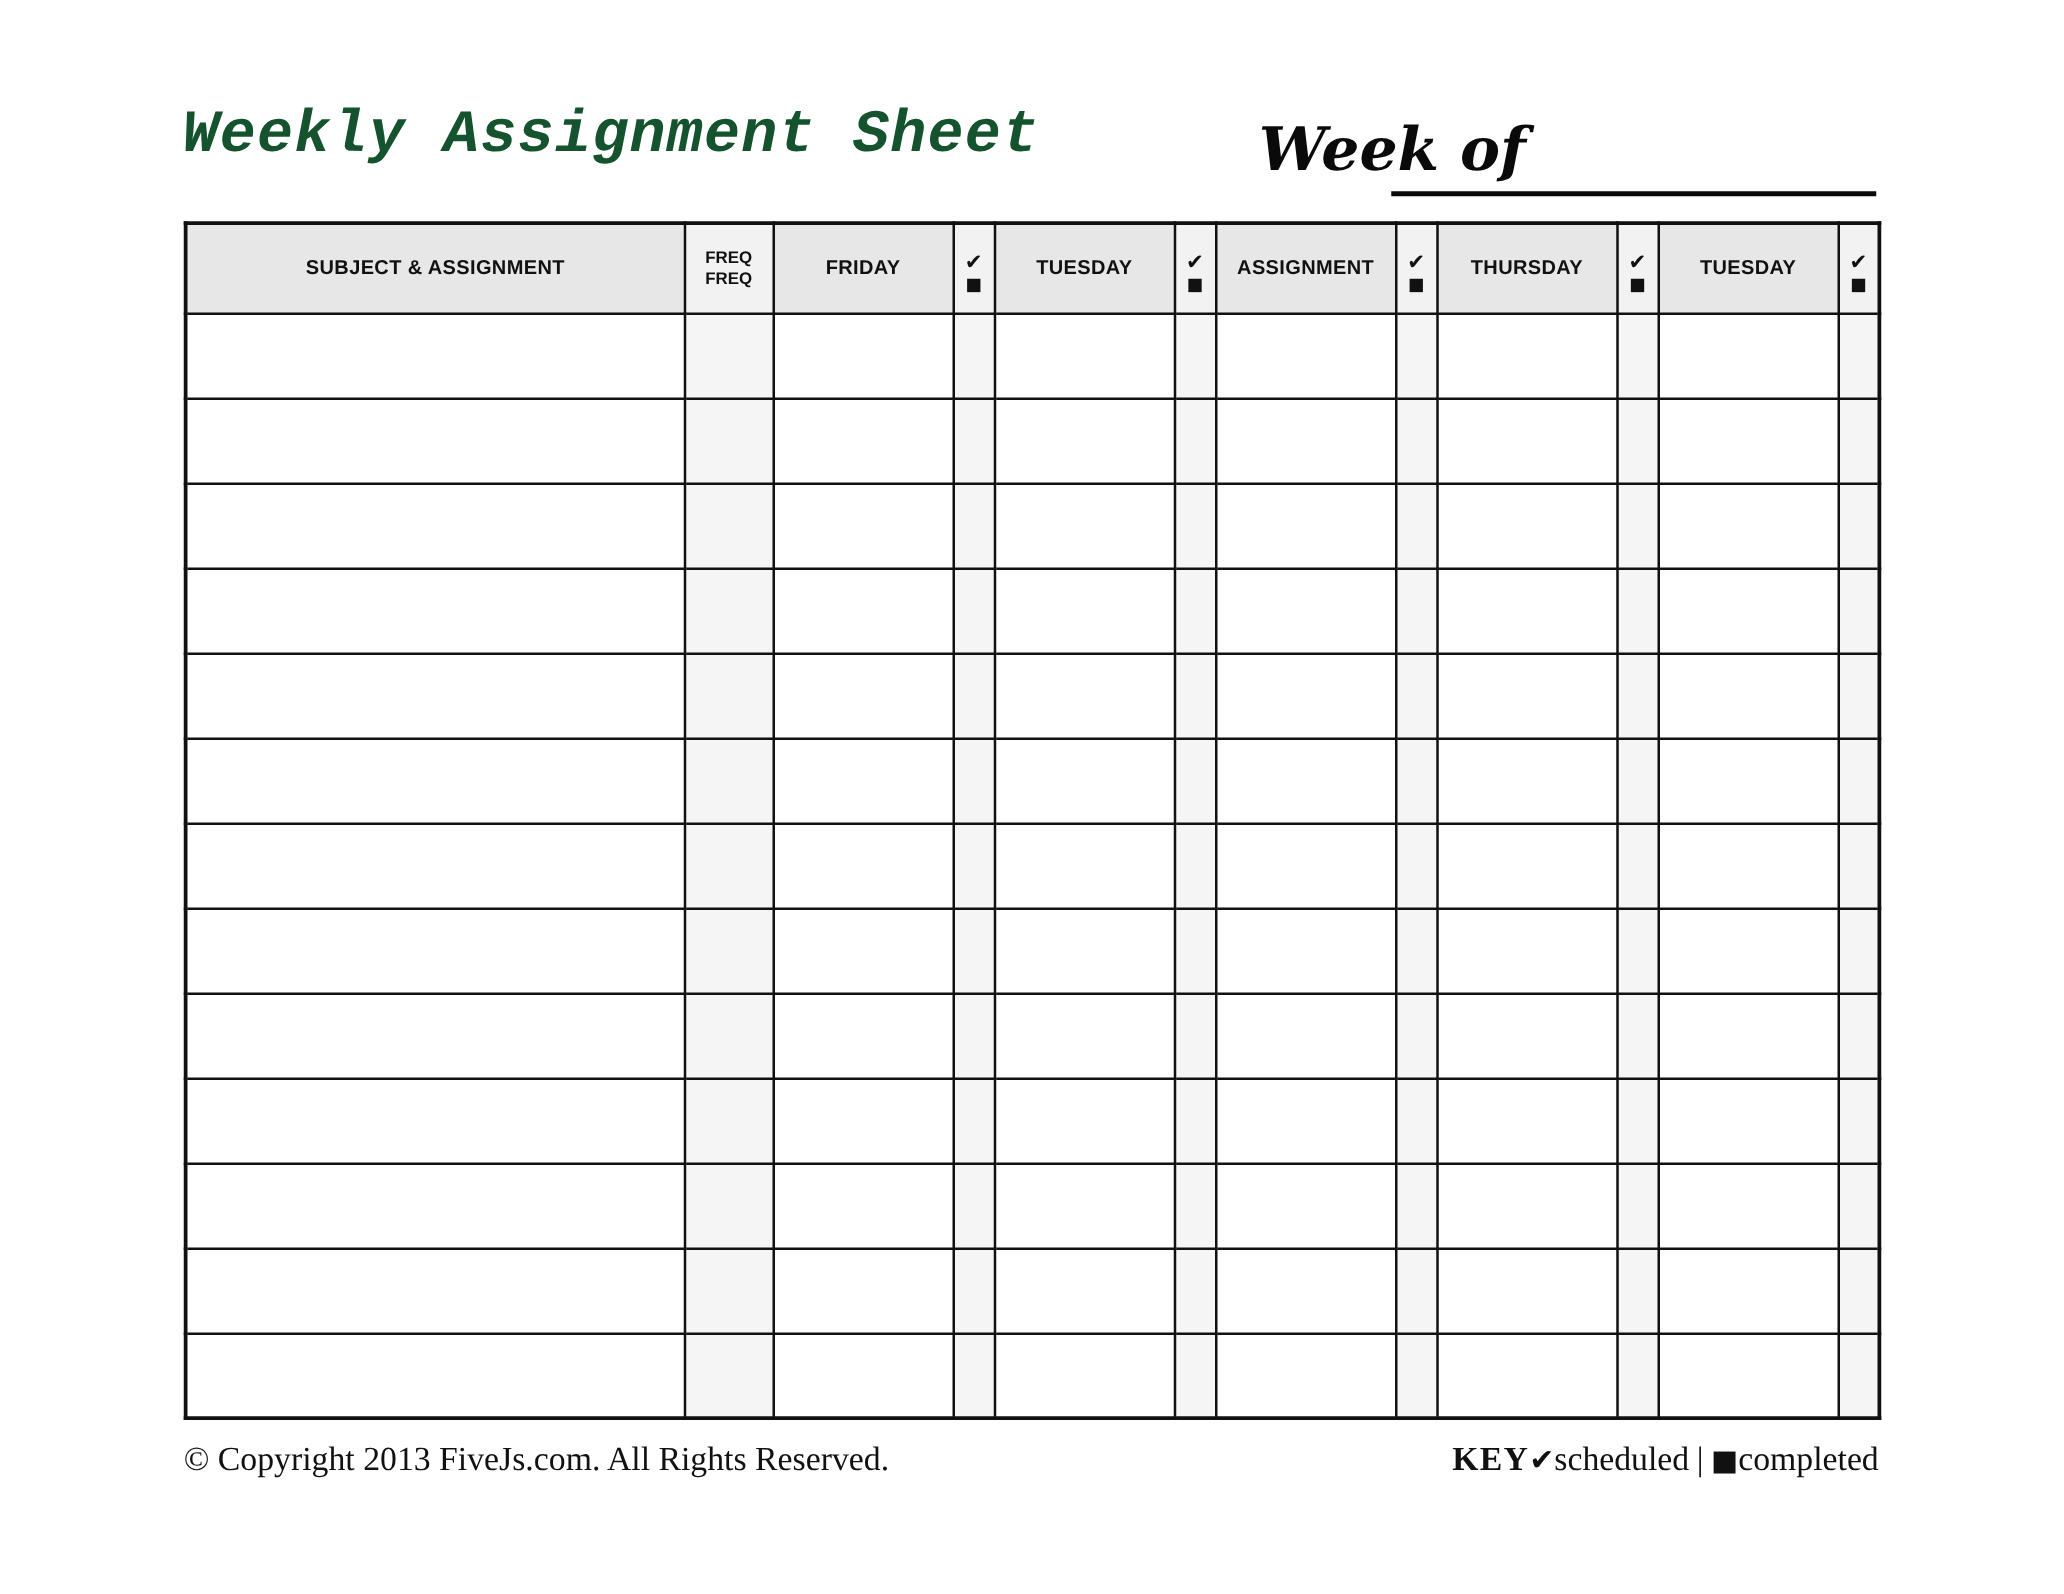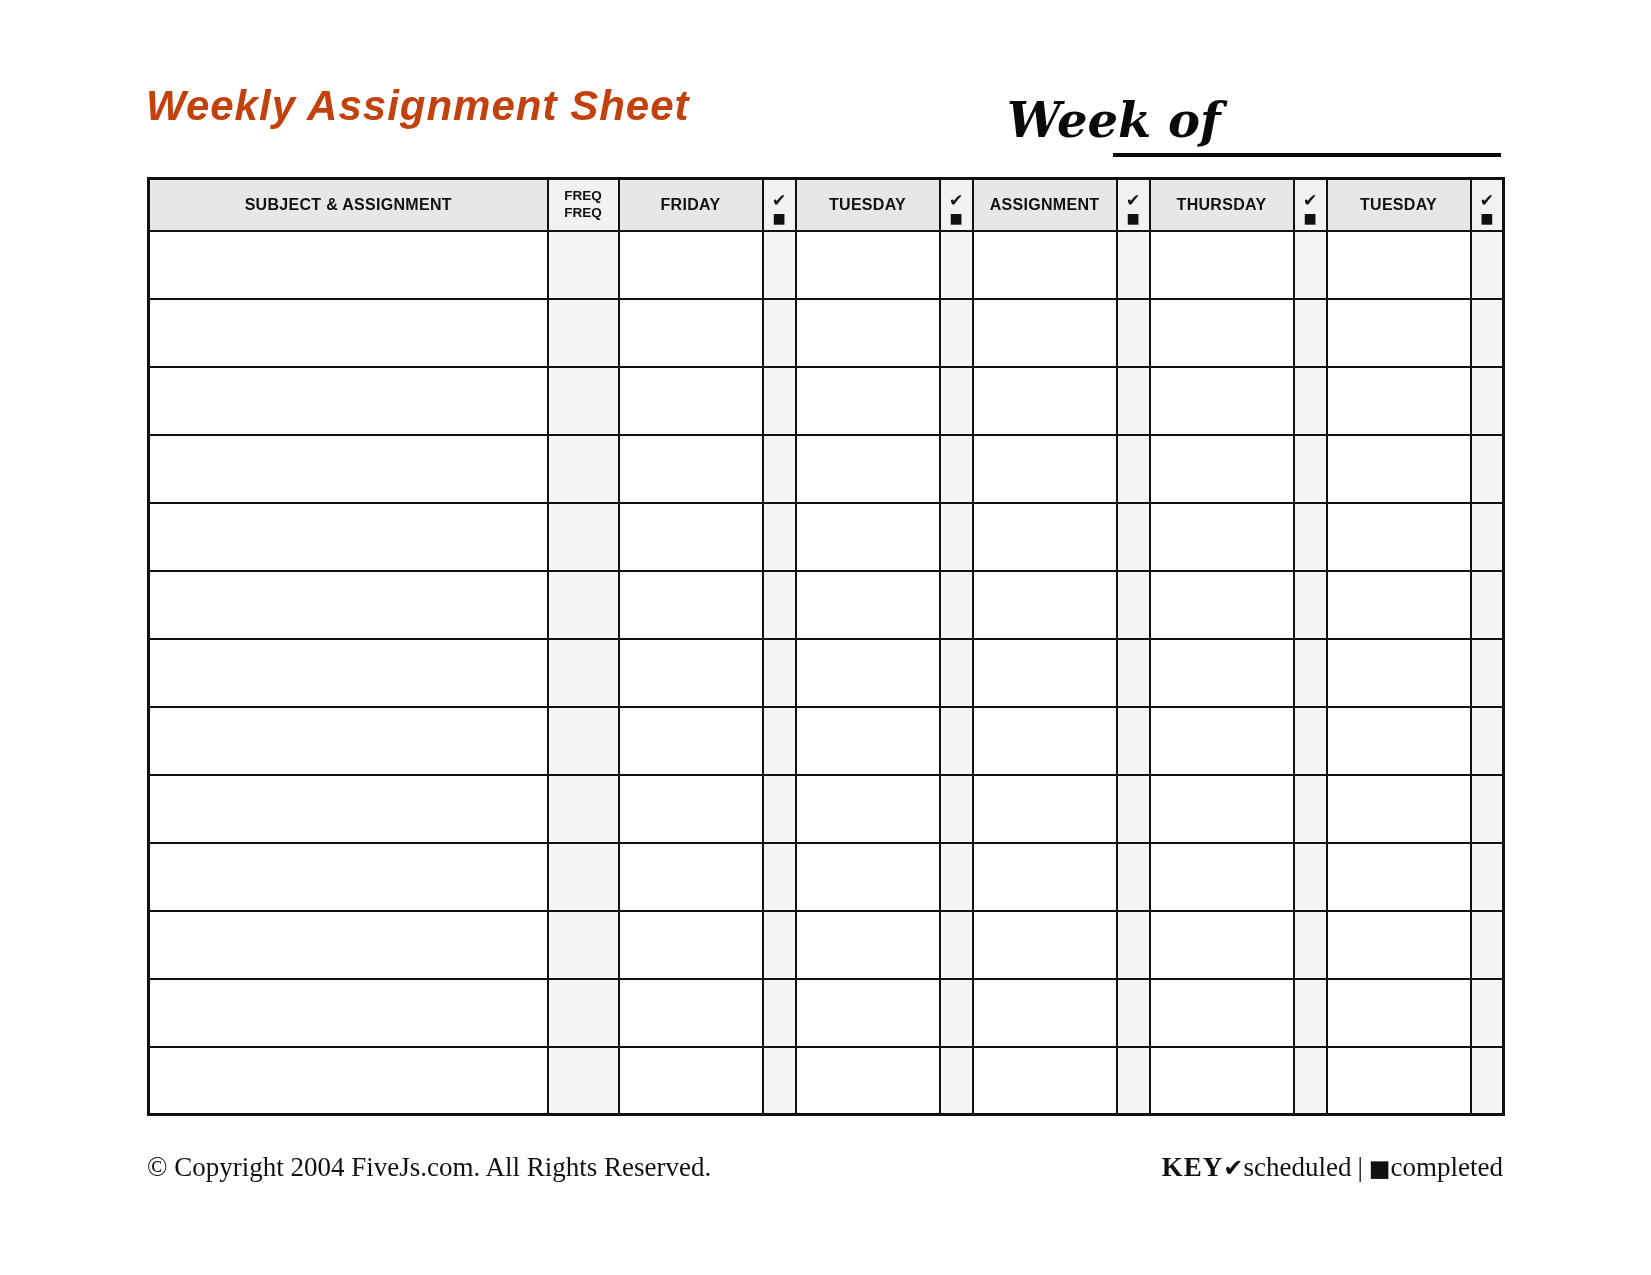--- a/index.html
+++ b/index.html
@@ -9,26 +9,26 @@
     position: relative;
     font-family: "Liberation Sans", sans-serif;
     color: #111111;
     overflow: hidden;
   }
 
   
   .doc-title {
     position: absolute;
     left: 146px; top: 82px;
-    font-family: Liberation Sans, sans-serif;
+    font-family: Liberation Mono, monospace;
     font-style: italic;
     font-weight: bold;
-    font-size: 42px;
+    font-size: 48px;
     letter-spacing: 1px;
-    color: #c2410c;
+    color: #14532d;
     white-space: nowrap;
   }
   .week-of-label {
     position: absolute;
     left: 975px; top: 92px;
     font-family: "DejaVu Serif", serif;
     font-style: italic;
     font-weight: bold;
     font-size: 48px;
     color: #0a0a0a;
@@ -48,21 +48,21 @@
     left: 147px; top: 177px;
     border-collapse: collapse;
     table-layout: fixed;
     width: 1356px;
     border: 3px solid #111111;
   }
   table.assignment th, table.assignment td {
     border: 2px solid #111111;
     padding: 0;
   }
-  thead tr { height: 52px; }
+  thead tr { height: 72px; }
   tbody tr { height: 68px; }
   thead th { border-bottom: 3px solid #111111; }
 
   th.col-subject-h, th.col-day-h {
     background: #e7e7e7;
     font-size: 16px;
     font-weight: bold;
     letter-spacing: 0.3px;
     text-align: center;
     vertical-align: middle;
@@ -360,21 +360,21 @@
         <td class="col-day"></td>
         <td class="col-shaded"></td>
         <td class="col-day"></td>
         <td class="col-shaded"></td>
         <td class="col-day"></td>
         <td class="col-shaded"></td>
       </tr>
     </tbody>
 </table>
 
-<div class="footer-copyright">© Copyright 2004 FiveJs.com. All Rights Reserved.</div>
+<div class="footer-copyright">© Copyright 2013 FiveJs.com. All Rights Reserved.</div>
 <div class="footer-key">
   <span class="key-label">KEY</span>
   <span class="key-check">✔</span>
   <span>scheduled</span>
   <span class="key-sep">|</span>
   <span class="key-square">■</span>
   <span>completed</span>
 </div>
 
 </body></html>

